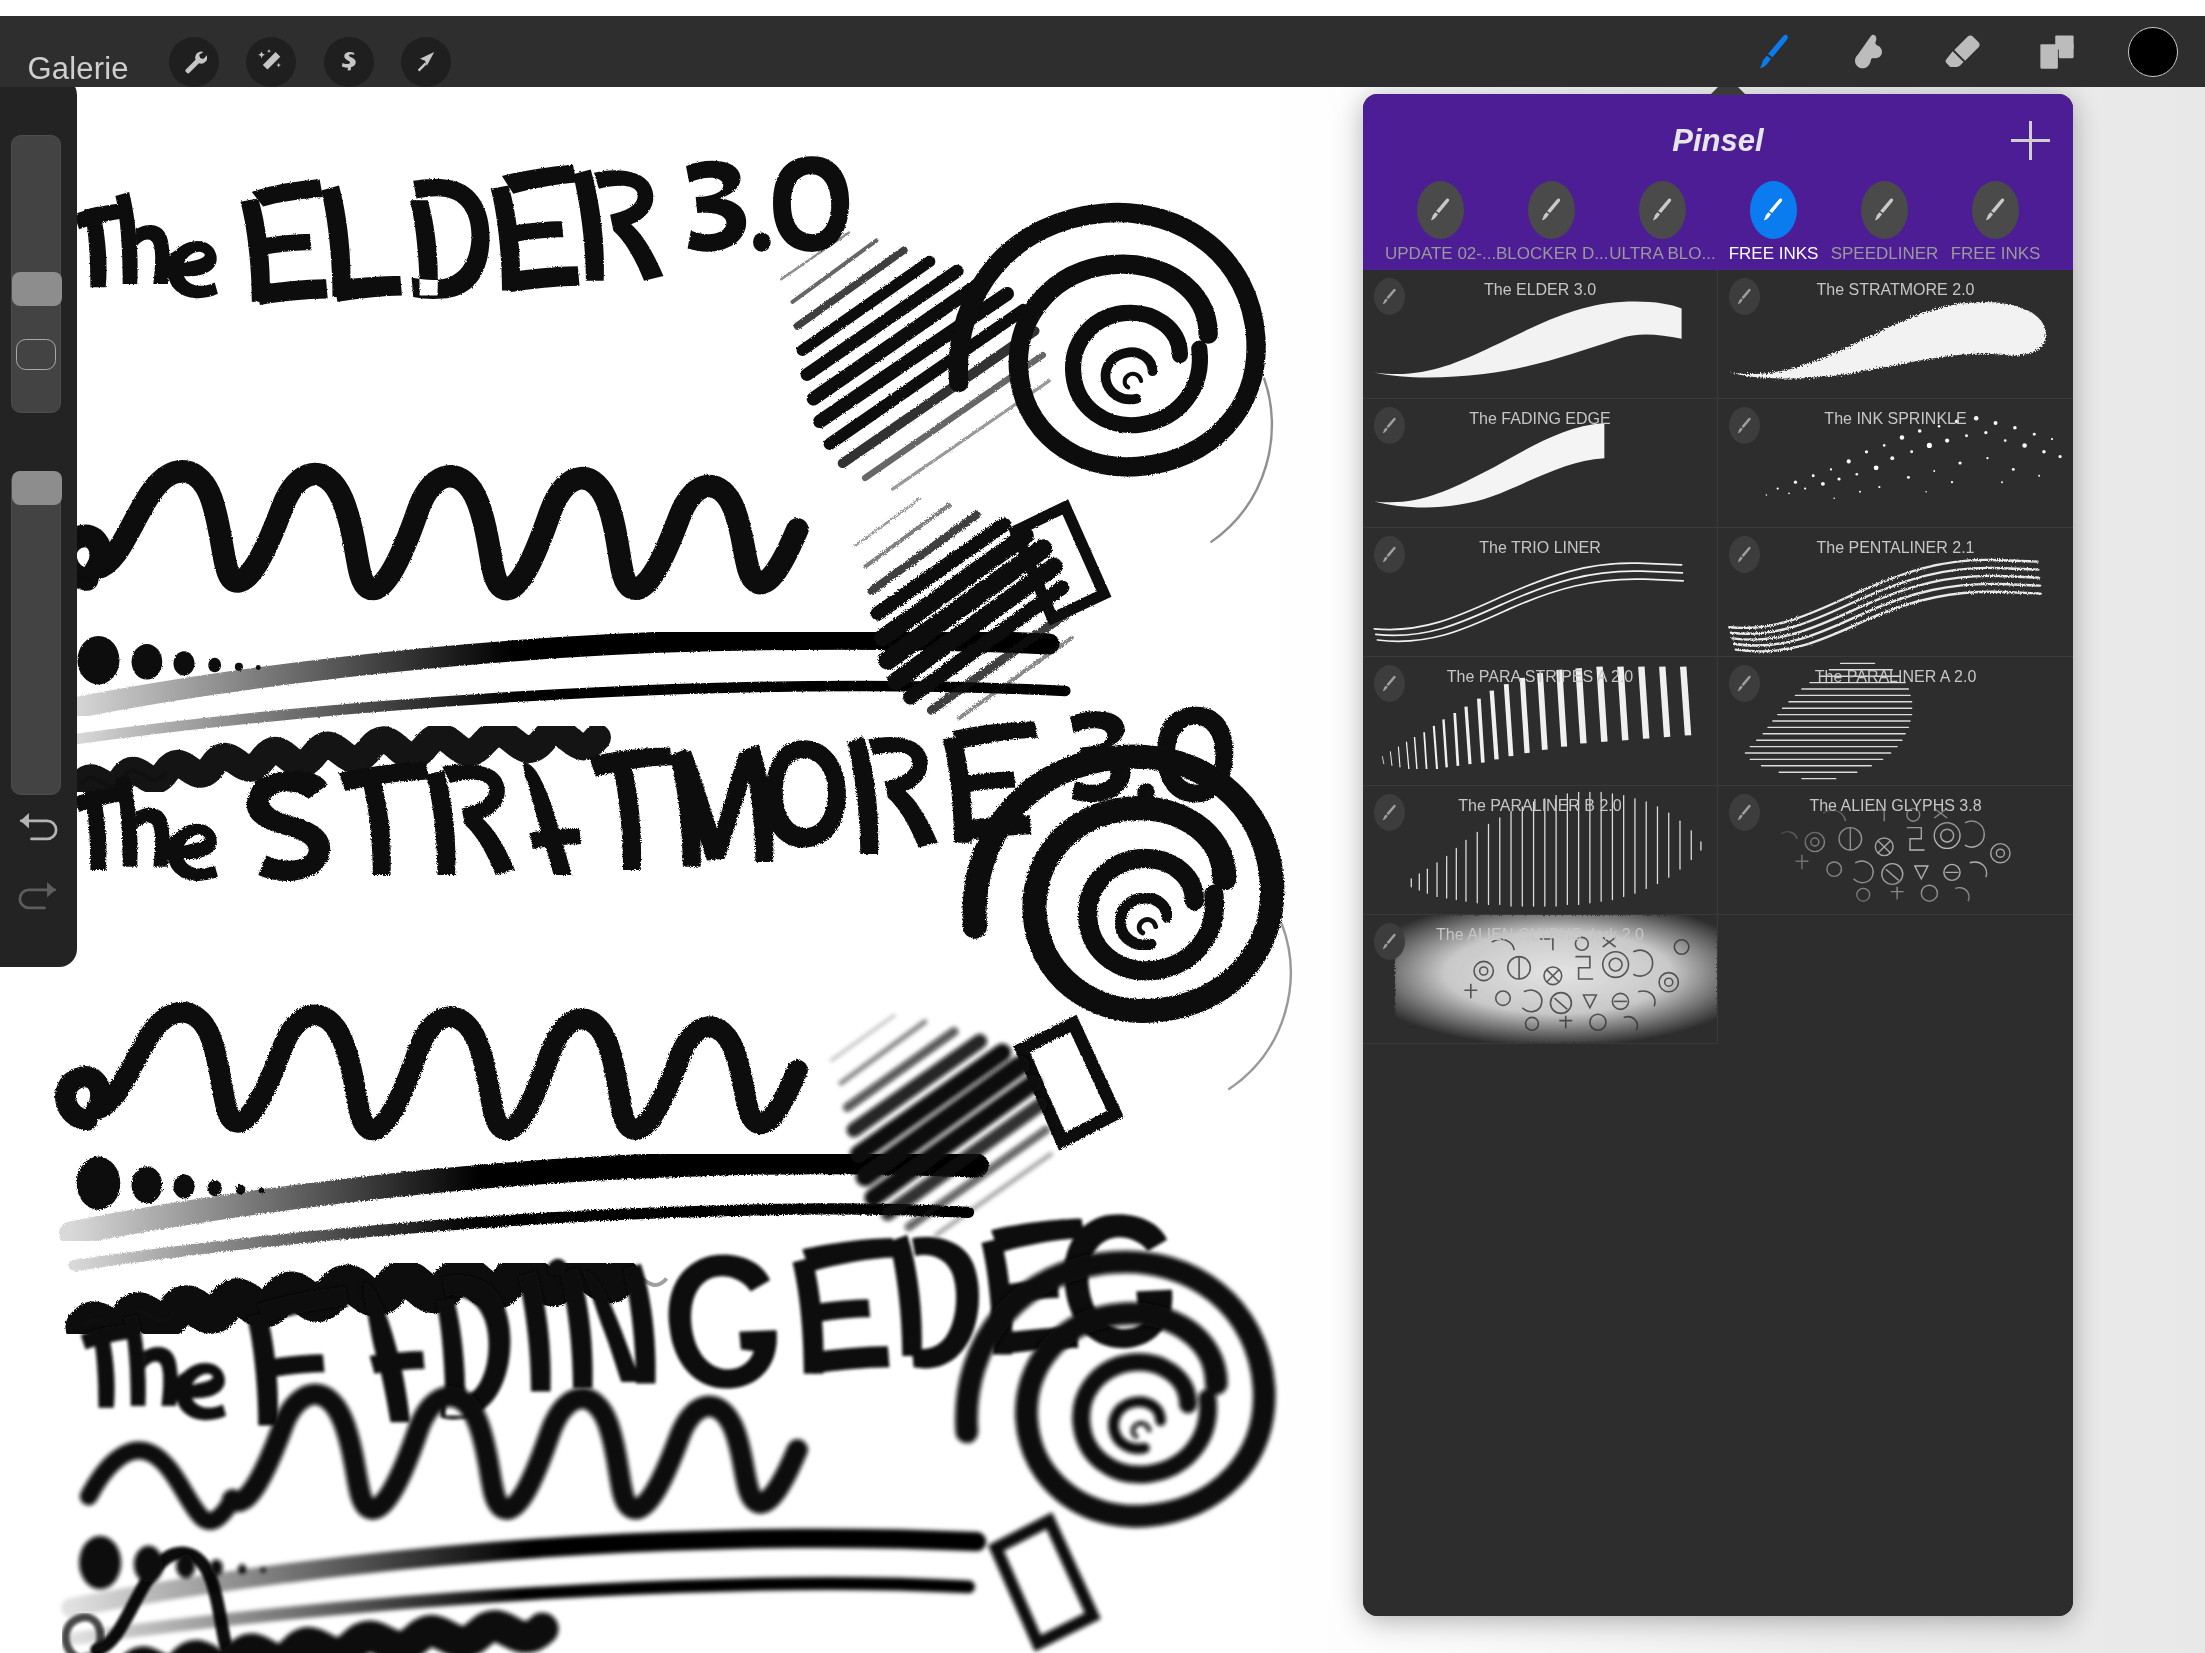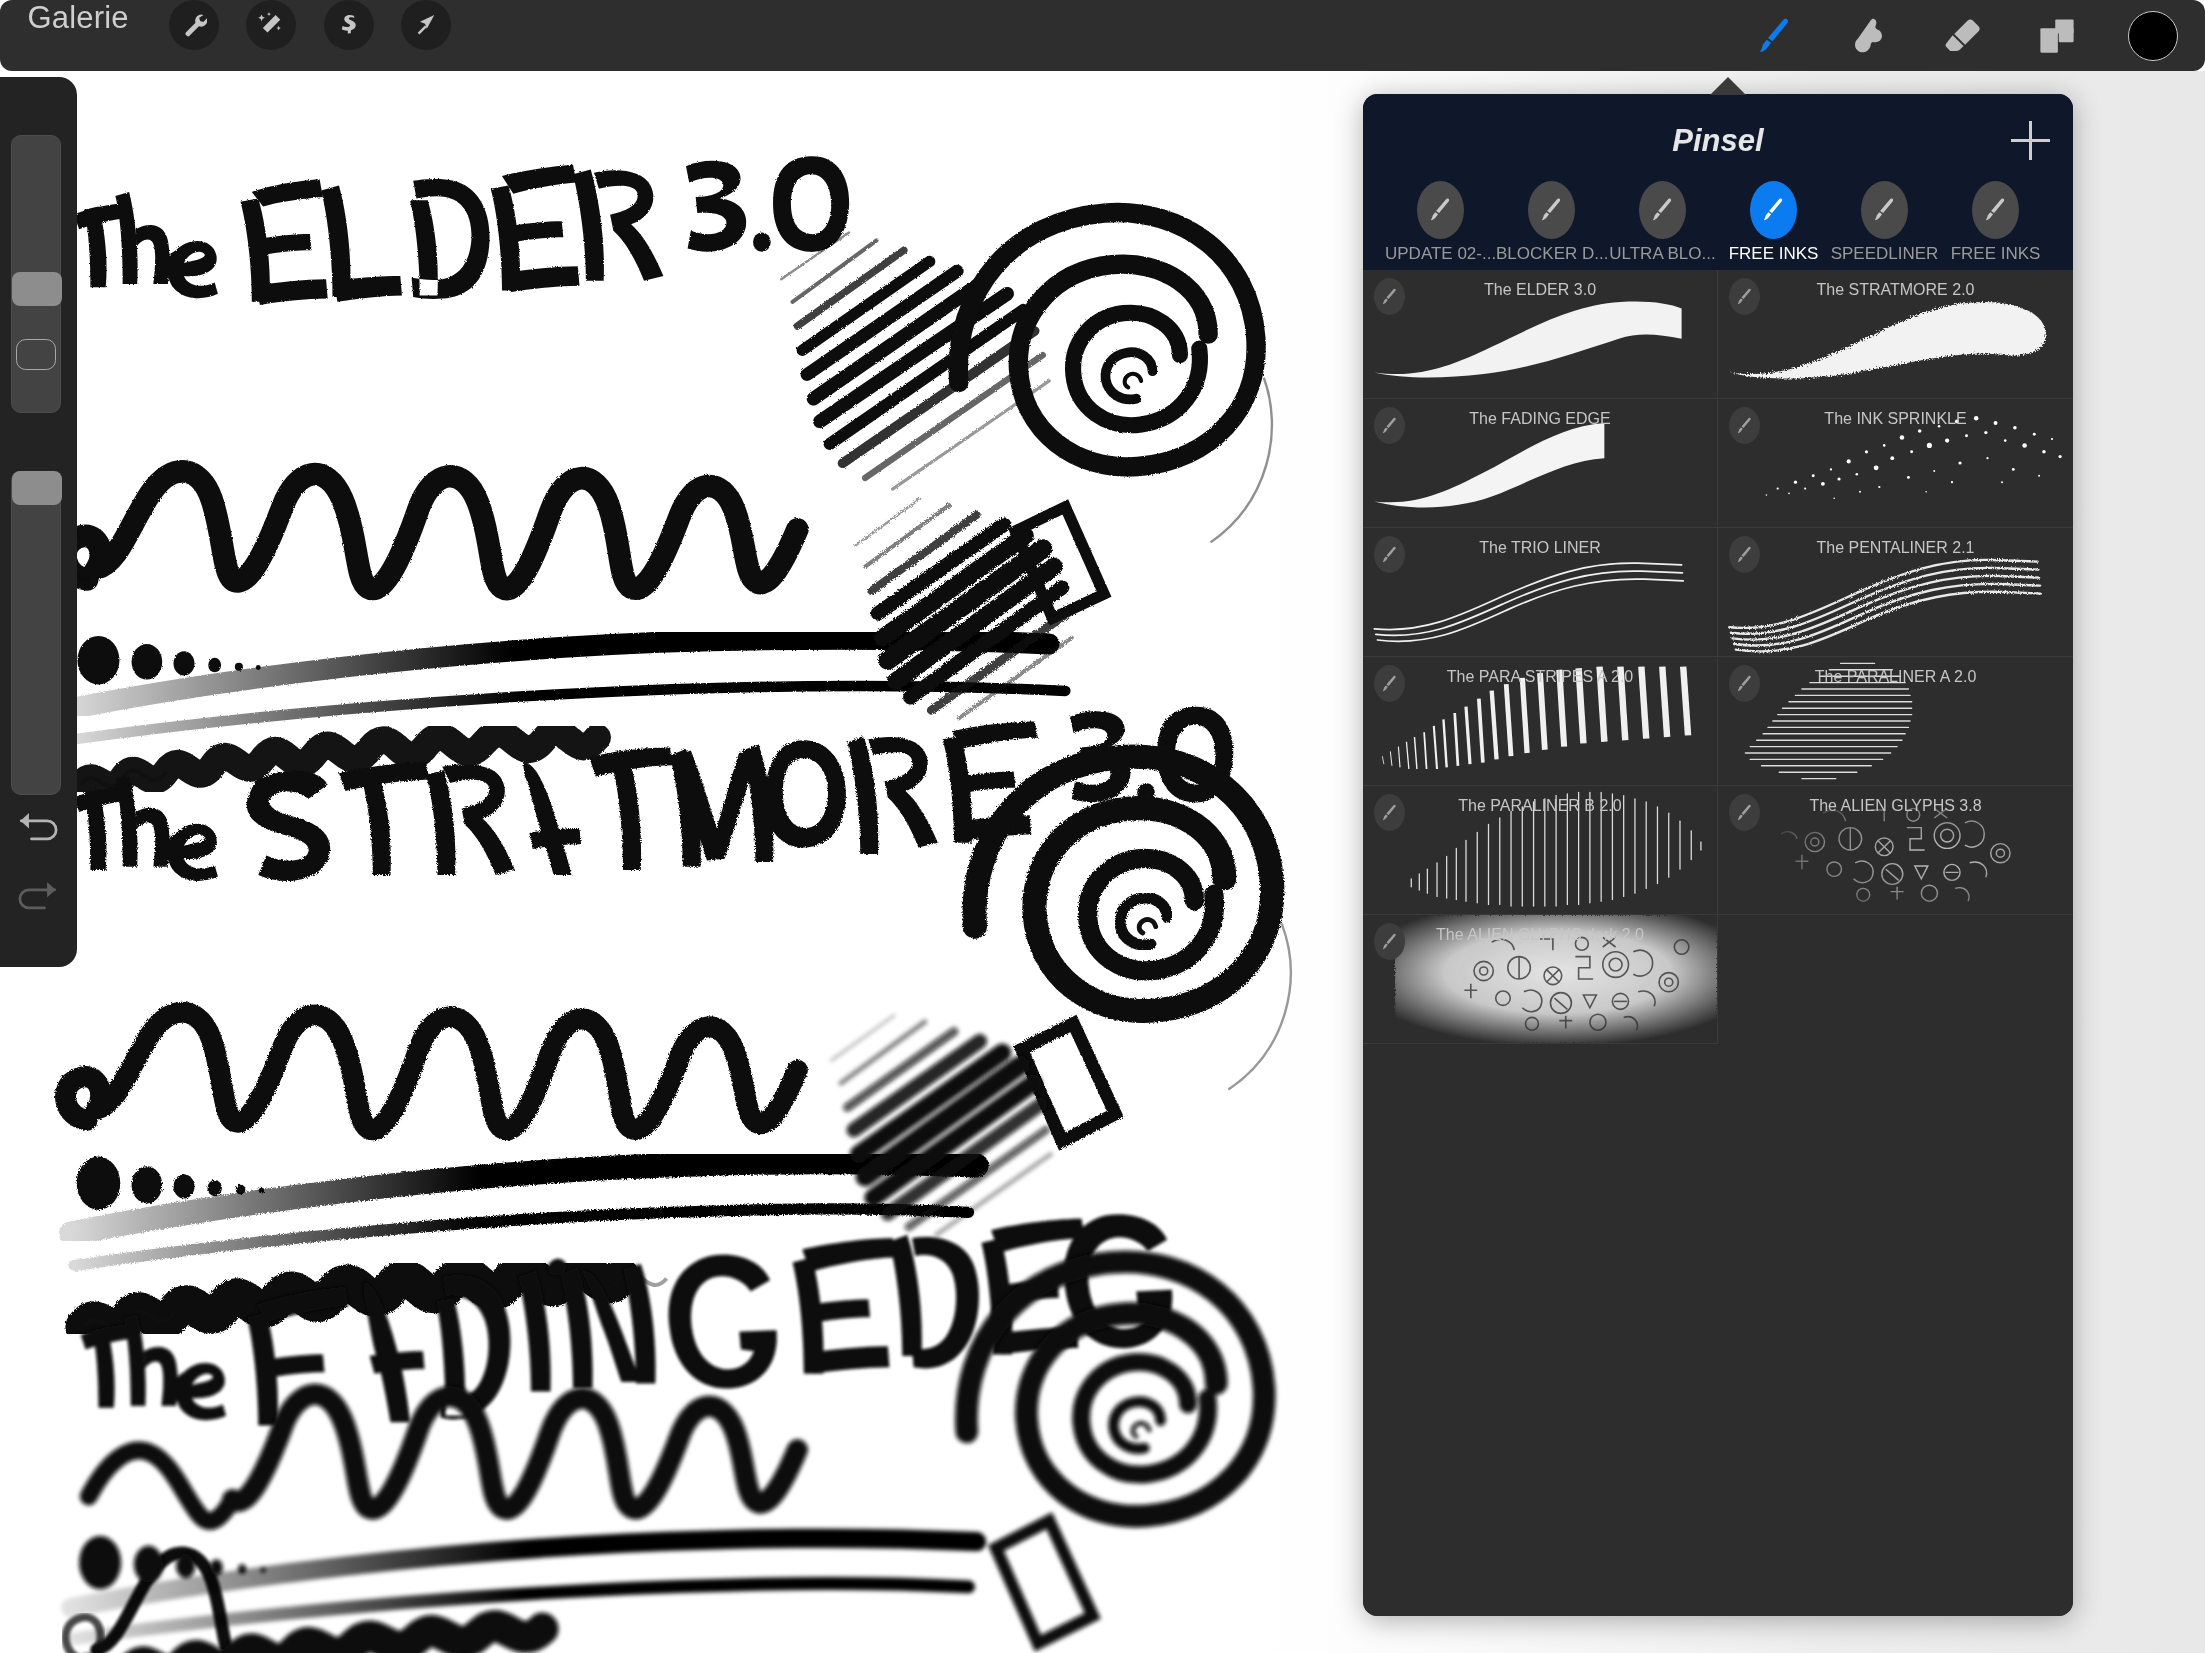--- a/index.html
+++ b/index.html
@@ -27,26 +27,25 @@
     background: #ffffff;
   }
   .canvas-shade {
     position: absolute; left: 1259px; top: 0;
     width: 946px; height: 1582px;
     background: linear-gradient(to right, #ffffff 0%, #fbfbfb 18%, #eeeeee 60%, #e8e8e8 100%);
   }
 
   
   .topbar {
-    position: absolute; left: 0; top: 0;
+    position: absolute; left: 0; top: 16px;
     width: 2205px; height: 71px;
     background: #2e2e2e;
-    display: flex; align-items: flex-start;
+    display: flex; align-items: flex-end;
     z-index: 40;
-    border-radius: 12px;
   }
   .gallery-btn {
     margin-left: 27.4px;
     color: #cfcfcf;
     font-size: 31px;
     letter-spacing: 0.2px;
     cursor: pointer;
   }
   .tool-circ {
     width: 50px; height: 50px;
@@ -127,21 +126,21 @@
     position: absolute; left: 1710px; top: 77px;
     width: 0; height: 0;
     border-left: 18px solid transparent;
     border-right: 18px solid transparent;
     border-bottom: 18px solid #3a3a3a;
     z-index: 31;
   }
   .panel-head {
     position: relative;
     height: 176px;
-    background: #0f172a;
+    background: #4c1d95;
   }
   .panel-title {
     position: absolute; left: 0; top: 29px; width: 100%;
     text-align: center;
     color: #e6e6e6;
     font-size: 31px;
     font-style: italic;
     font-weight: bold;
   }
   .plus-btn {

